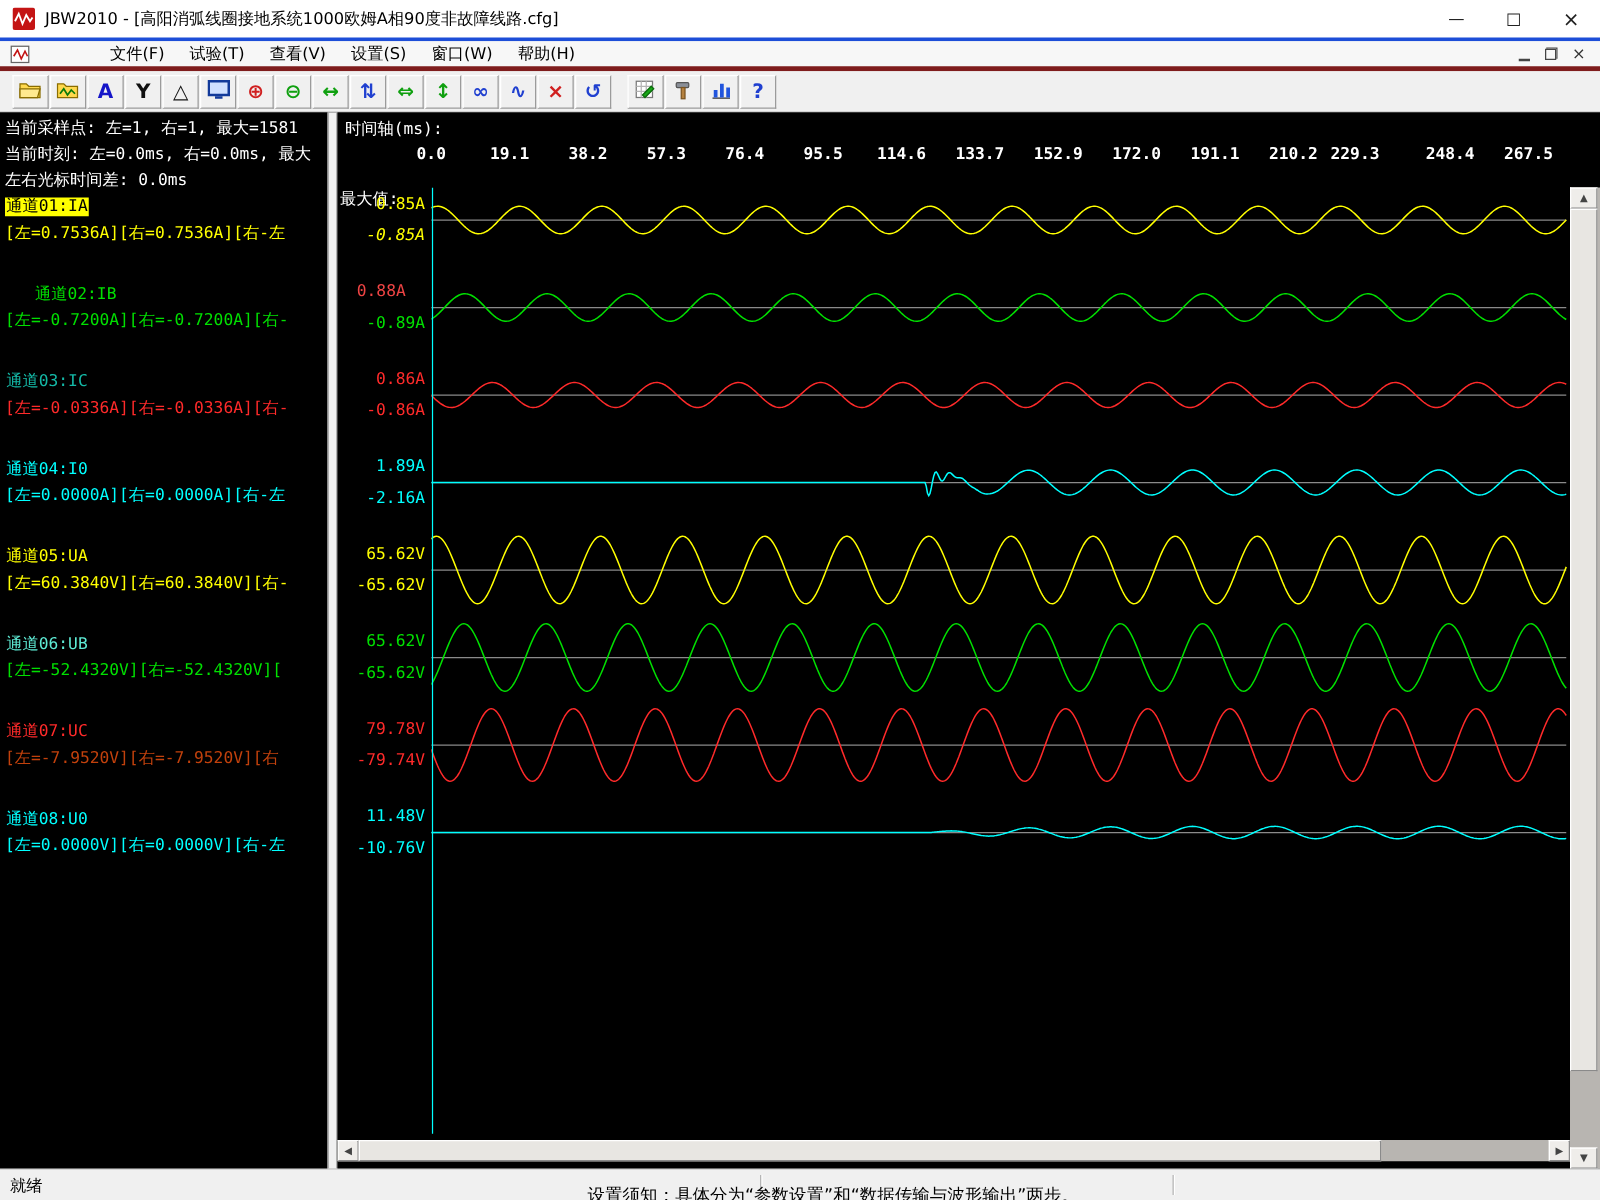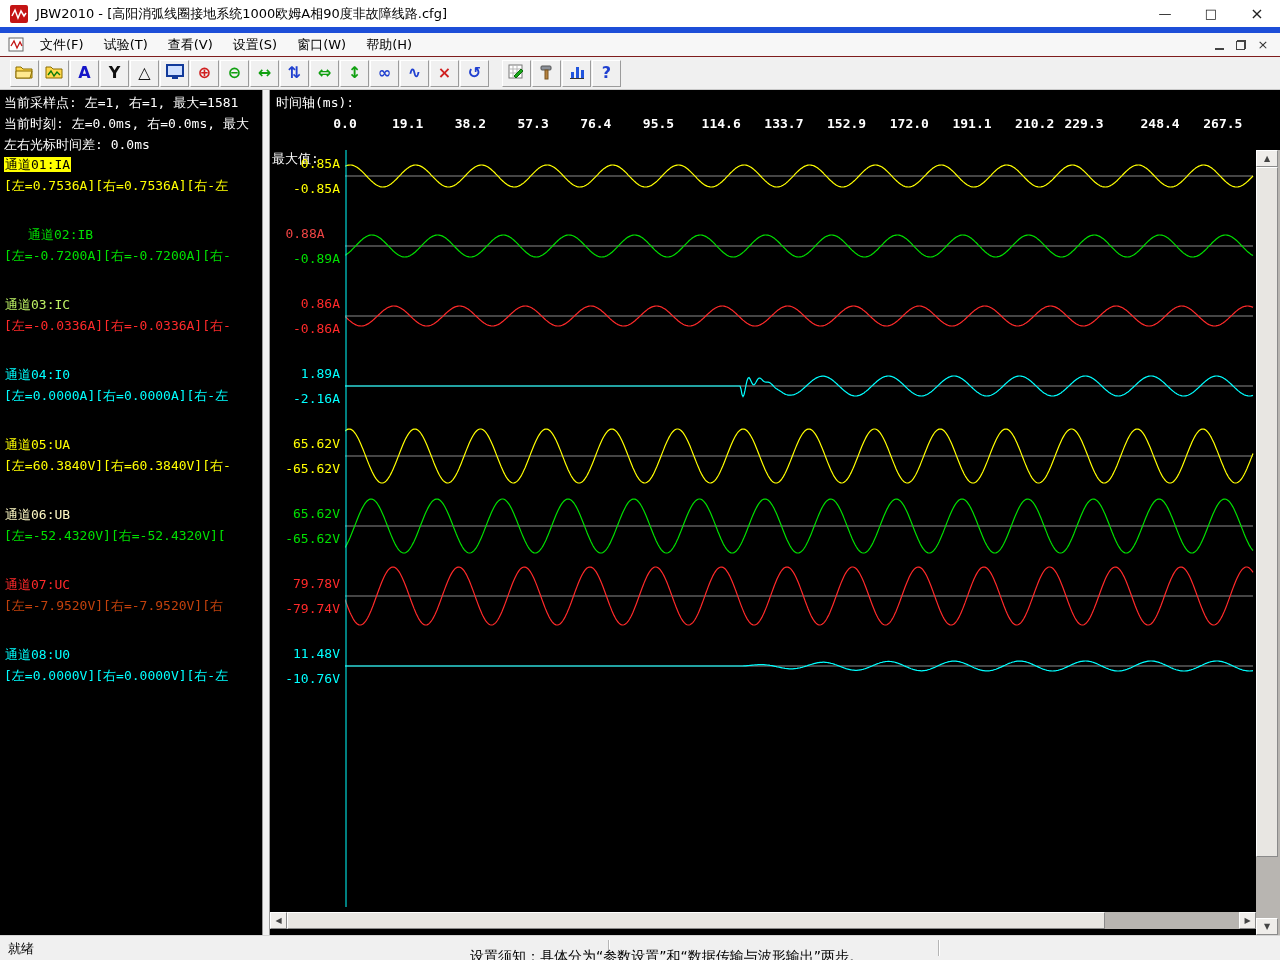--- a/index.html
+++ b/index.html
@@ -2,31 +2,31 @@
 <html><head>
 <meta charset="utf-8">
 <style>
   * { margin:0; padding:0; box-sizing:border-box; }
   html,body { width:1280px; height:960px; background:#000; }
   body { font-family:"DejaVu Sans Mono", monospace; }
   #app { position:relative; width:1280px; height:960px; background:#f0f0f0; overflow:hidden; }
 
   
   #titlebar { position:absolute; left:0; top:0; right:0; height:33px; background:#ffffff;
-              display:flex; align-items:center; border-bottom:6px solid #1d4ed8; }
+              display:flex; align-items:center; border-bottom:3px solid #1d4ed8; }
   #app-icon { width:18px; height:18px; margin:0 8px 0 10px; flex:0 0 auto; }
   #title-text { font-family:"DejaVu Sans", sans-serif; font-size:13px; color:#000; white-space:nowrap; }
   #win-controls { margin-left:auto; display:flex; height:100%; }
   .win-btn { width:46px; height:100%; display:flex; align-items:center; justify-content:center;
              font-family:"DejaVu Sans", sans-serif; font-size:13px; color:#222; }
   .win-btn.close { font-size:16px; }
 
   
   #menubar { position:absolute; left:0; top:33px; right:0; height:24px; background:#f7f7f7;
-             display:flex; align-items:center; border-bottom:1px solid #7f1d1d; }
+             display:flex; align-items:center; border-bottom:4px solid #7f1d1d;gap:48px; }
   #mdi-doc-icon { width:16px; height:15px; margin:0 6px 0 8px; flex:0 0 auto; }
   #menu-items { display:flex; }
   .menu-item { padding:3px 10px; font-family:"DejaVu Sans", sans-serif; font-size:13px; color:#000; }
   #mdi-controls { margin-left:auto; display:flex; margin-right:6px; }
   .mdi-btn { width:22px; height:18px; display:flex; align-items:center; justify-content:center;
              font-family:"DejaVu Sans", sans-serif; font-size:13px; color:#333; }
   .mdi-min { display:block; width:9px; height:2px; background:#444; margin-top:9px; }
   .mdi-restore { display:block; position:relative; width:10px; height:10px; }
   .mdi-restore::before { content:""; position:absolute; right:0; top:0; width:7px; height:7px; border:1px solid #444; }
   .mdi-restore::after  { content:""; position:absolute; left:0; bottom:0; width:7px; height:7px; border:1px solid #444; background:#f7f7f7; }
@@ -227,27 +227,27 @@
       <div id="info-lines">
           <div class="info-line">当前采样点: 左=1, 右=1, 最大=1581</div>
           <div class="info-line">当前时刻: 左=0.0ms, 右=0.0ms, 最大</div>
           <div class="info-line">左右光标时间差: 0.0ms</div>
         </div>
       <div id="channel-list">
           <div class="ch-name" style="top: 66px;"><span style="background: rgb(255, 255, 0); color: rgb(0, 0, 0);">通道01:IA</span></div>
           <div class="ch-values" style="top: 87px; color: rgb(255, 255, 0);">[左=0.7536A][右=0.7536A][右-左</div>
           <div class="ch-name" style="top: 136px;"><span style="color: rgb(0, 224, 0); margin-left: 23px;">通道02:IB</span></div>
           <div class="ch-values" style="top: 157px; color: rgb(0, 224, 0);">[左=-0.7200A][右=-0.7200A][右-</div>
-          <div class="ch-name" style="top: 206px;"><span style="color: #bef264;">通道03:IC</span></div>
+          <div class="ch-name" style="top: 206px;"><span style="color: #14b8a6;">通道03:IC</span></div>
           <div class="ch-values" style="top: 227px; color: rgb(255, 42, 42);">[左=-0.0336A][右=-0.0336A][右-</div>
           <div class="ch-name" style="top: 276px;"><span style="color: rgb(0, 255, 255);">通道04:I0</span></div>
           <div class="ch-values" style="top: 297px; color: rgb(0, 255, 255);">[左=0.0000A][右=0.0000A][右-左</div>
           <div class="ch-name" style="top: 346px;"><span style="color: rgb(255, 255, 0);">通道05:UA</span></div>
           <div class="ch-values" style="top: 367px; color: rgb(255, 255, 0);">[左=60.3840V][右=60.3840V][右-</div>
-          <div class="ch-name" style="top: 416px;"><span style="color: #fef9c3; text-align: right;">通道06:UB</span></div>
+          <div class="ch-name" style="top: 416px;"><span style="color: #5eead4; text-align: right;">通道06:UB</span></div>
           <div class="ch-values" style="top: 437px; color: rgb(0, 224, 0);">[左=-52.4320V][右=-52.4320V][</div>
           <div class="ch-name" style="top: 486px;"><span style="color: rgb(255, 42, 42);">通道07:UC</span></div>
           <div class="ch-values" style="top: 507px; color: #c2410c;">[左=-7.9520V][右=-7.9520V][右</div>
           <div class="ch-name" style="top: 556px;"><span style="color: rgb(0, 255, 255);">通道08:U0</span></div>
           <div class="ch-values" style="top: 577px; color: rgb(0, 255, 255);">[左=0.0000V][右=0.0000V][右-左</div>
         </div>
     </div>
 
     <div id="splitter"></div>
 
@@ -266,21 +266,21 @@
           <span class="tick" style="left: 639.3px;">172.0</span>
           <span class="tick" style="left: 702px;">191.1</span>
           <span class="tick" style="left: 764.7px;">210.2</span>
           <span class="tick" style="left: 814px; text-align: center;">229.3</span>
           <span class="tick" style="left: 890.1px; text-align: right;">248.4</span>
           <span class="tick" style="left: 952.8px;">267.5</span>
         </div>
       <div id="max-value-label">最大值:</div>
       <div id="maxmin-labels">
           <div class="mm" style="top: 66px; color: rgb(255, 255, 0);">0.85A</div>
-          <div class="mm" style="top: 91px; color: rgb(255, 255, 0);">-0.85A</div>
+          <div class="mm" style="top: 91px; color: rgb(255, 255, 0); font-style: italic;">-0.85A</div>
           <div class="mm" style="top: 136px; color: #ef4444; text-align: center;">0.88A</div>
           <div class="mm" style="top: 161px; color: rgb(0, 224, 0);">-0.89A</div>
           <div class="mm" style="top: 206px; color: rgb(255, 42, 42);">0.86A</div>
           <div class="mm" style="top: 231px; color: rgb(255, 42, 42);">-0.86A</div>
           <div class="mm" style="top: 276px; color: rgb(0, 255, 255);">1.89A</div>
           <div class="mm" style="top: 301px; color: rgb(0, 255, 255);">-2.16A</div>
           <div class="mm" style="top: 346px; color: rgb(255, 255, 0);">65.62V</div>
           <div class="mm" style="top: 371px; color: rgb(255, 255, 0);">-65.62V</div>
           <div class="mm" style="top: 416px; color: rgb(0, 224, 0);">65.62V</div>
           <div class="mm" style="top: 441px; color: rgb(0, 224, 0);">-65.62V</div>

